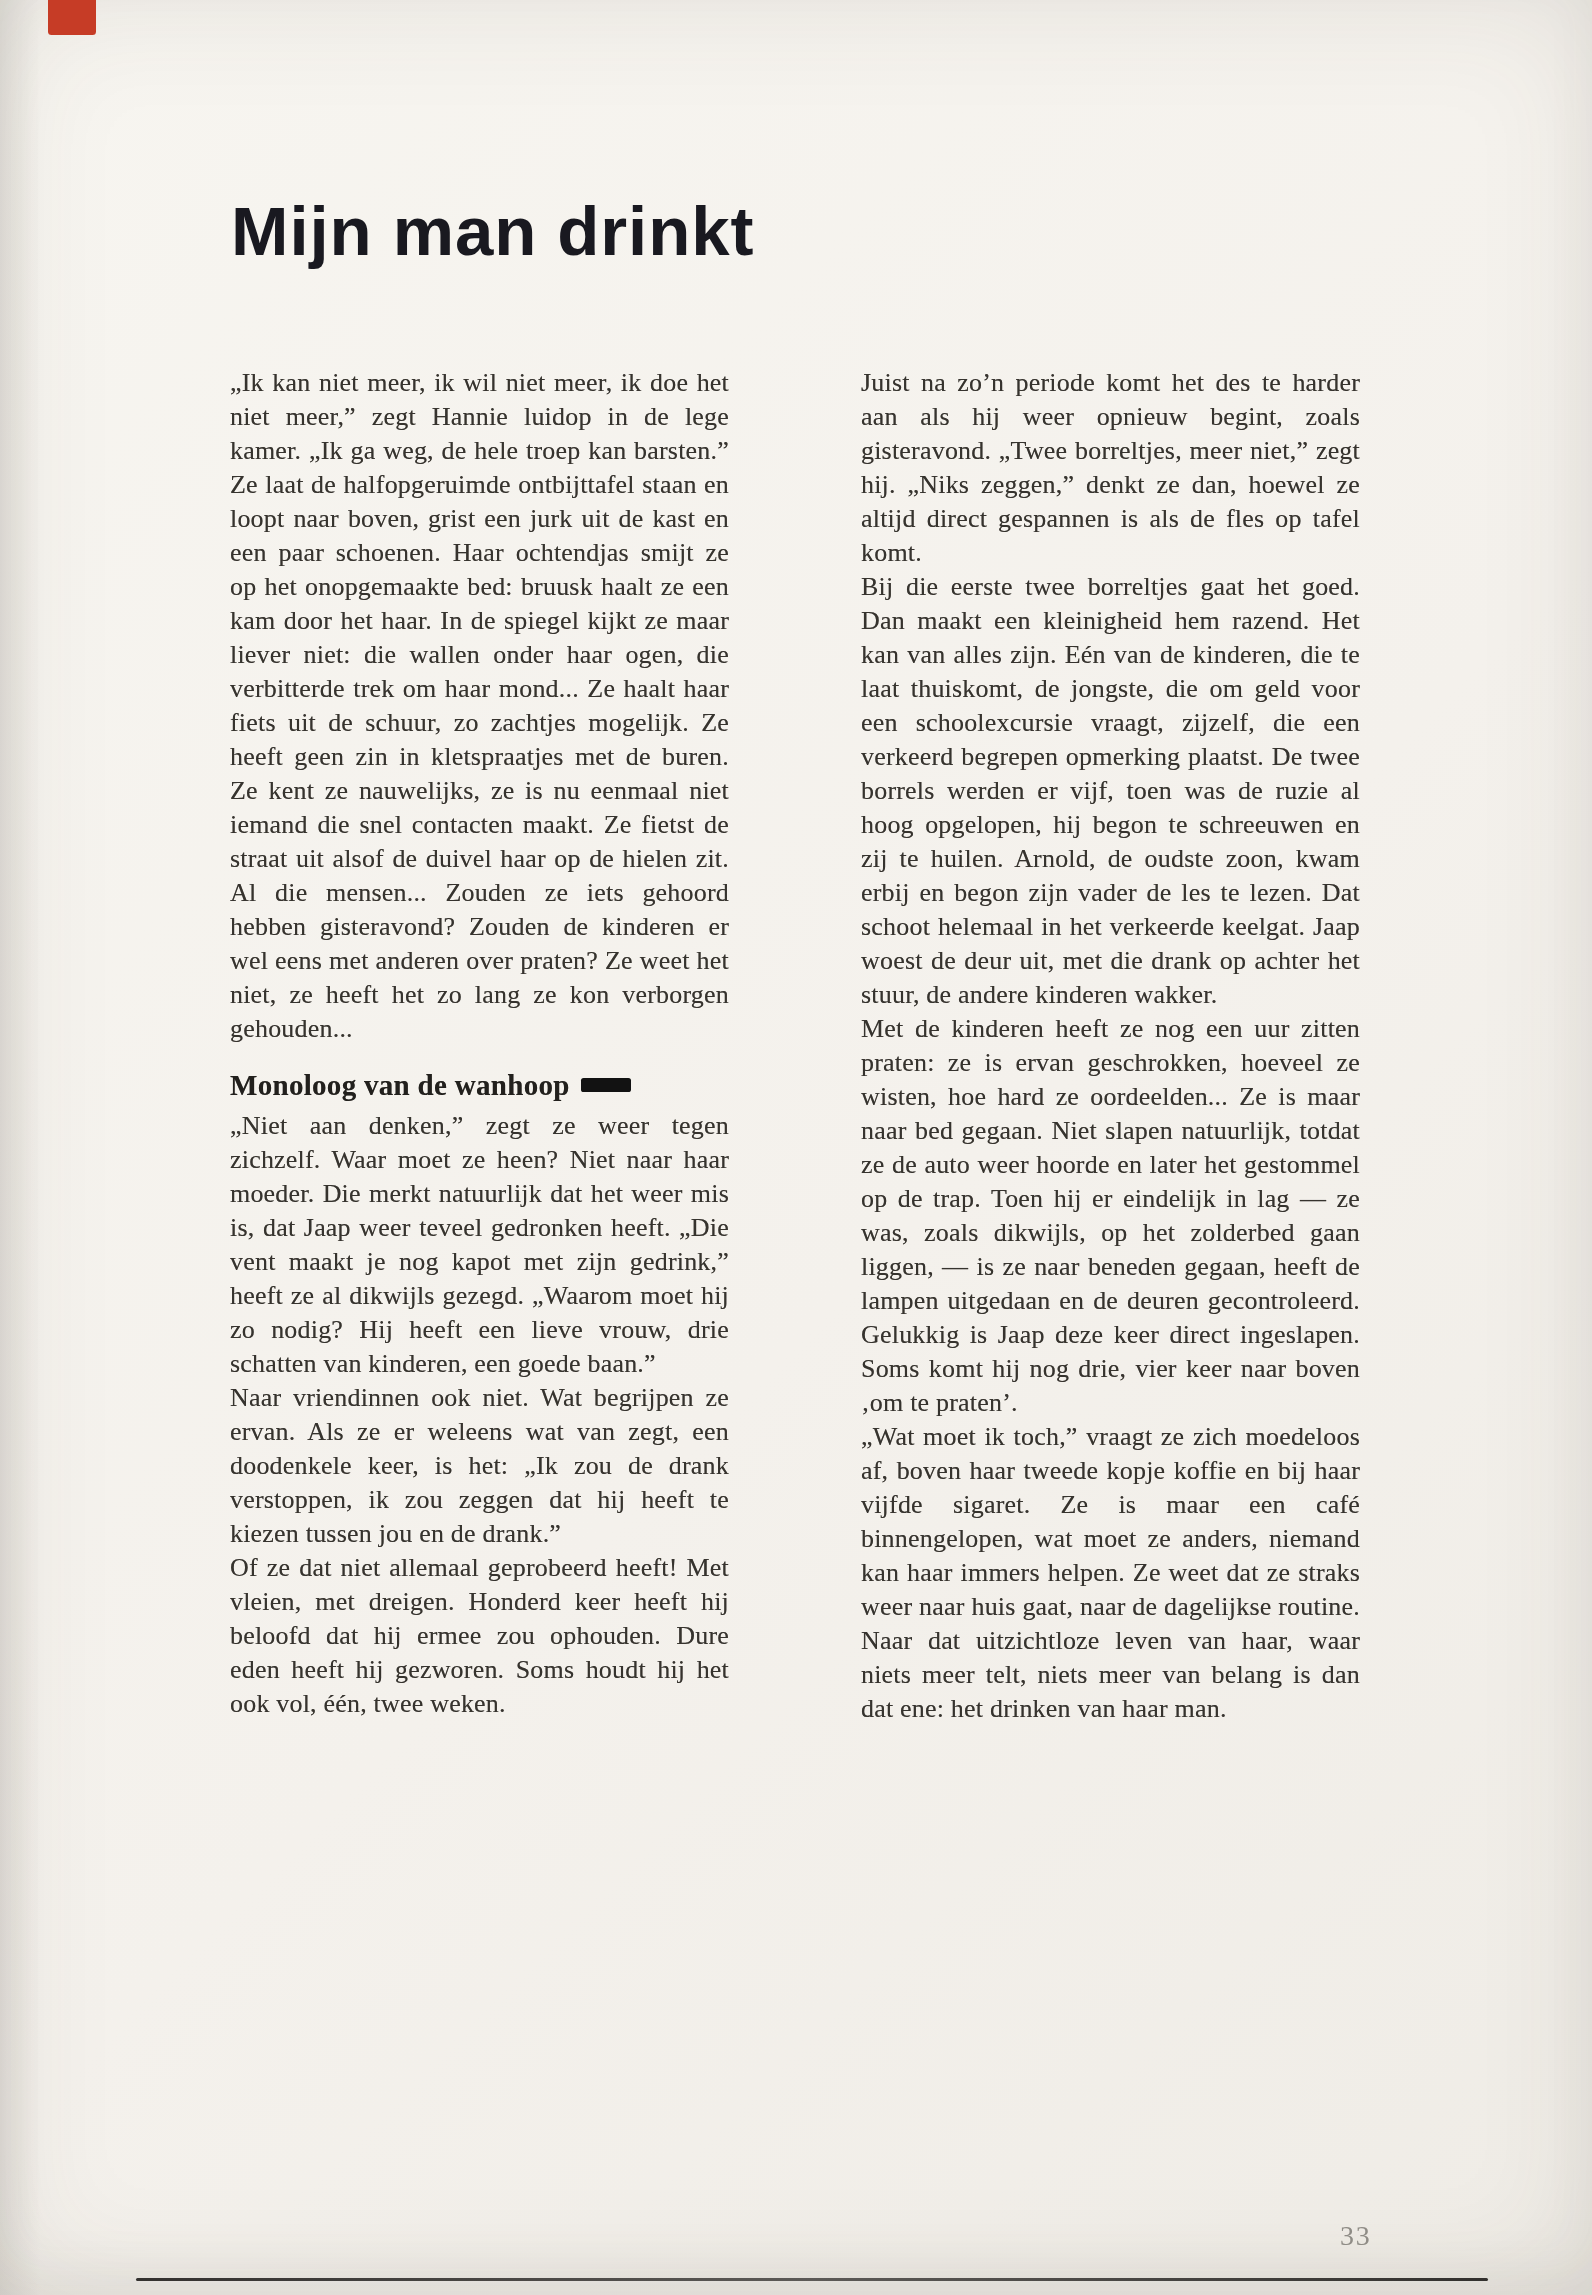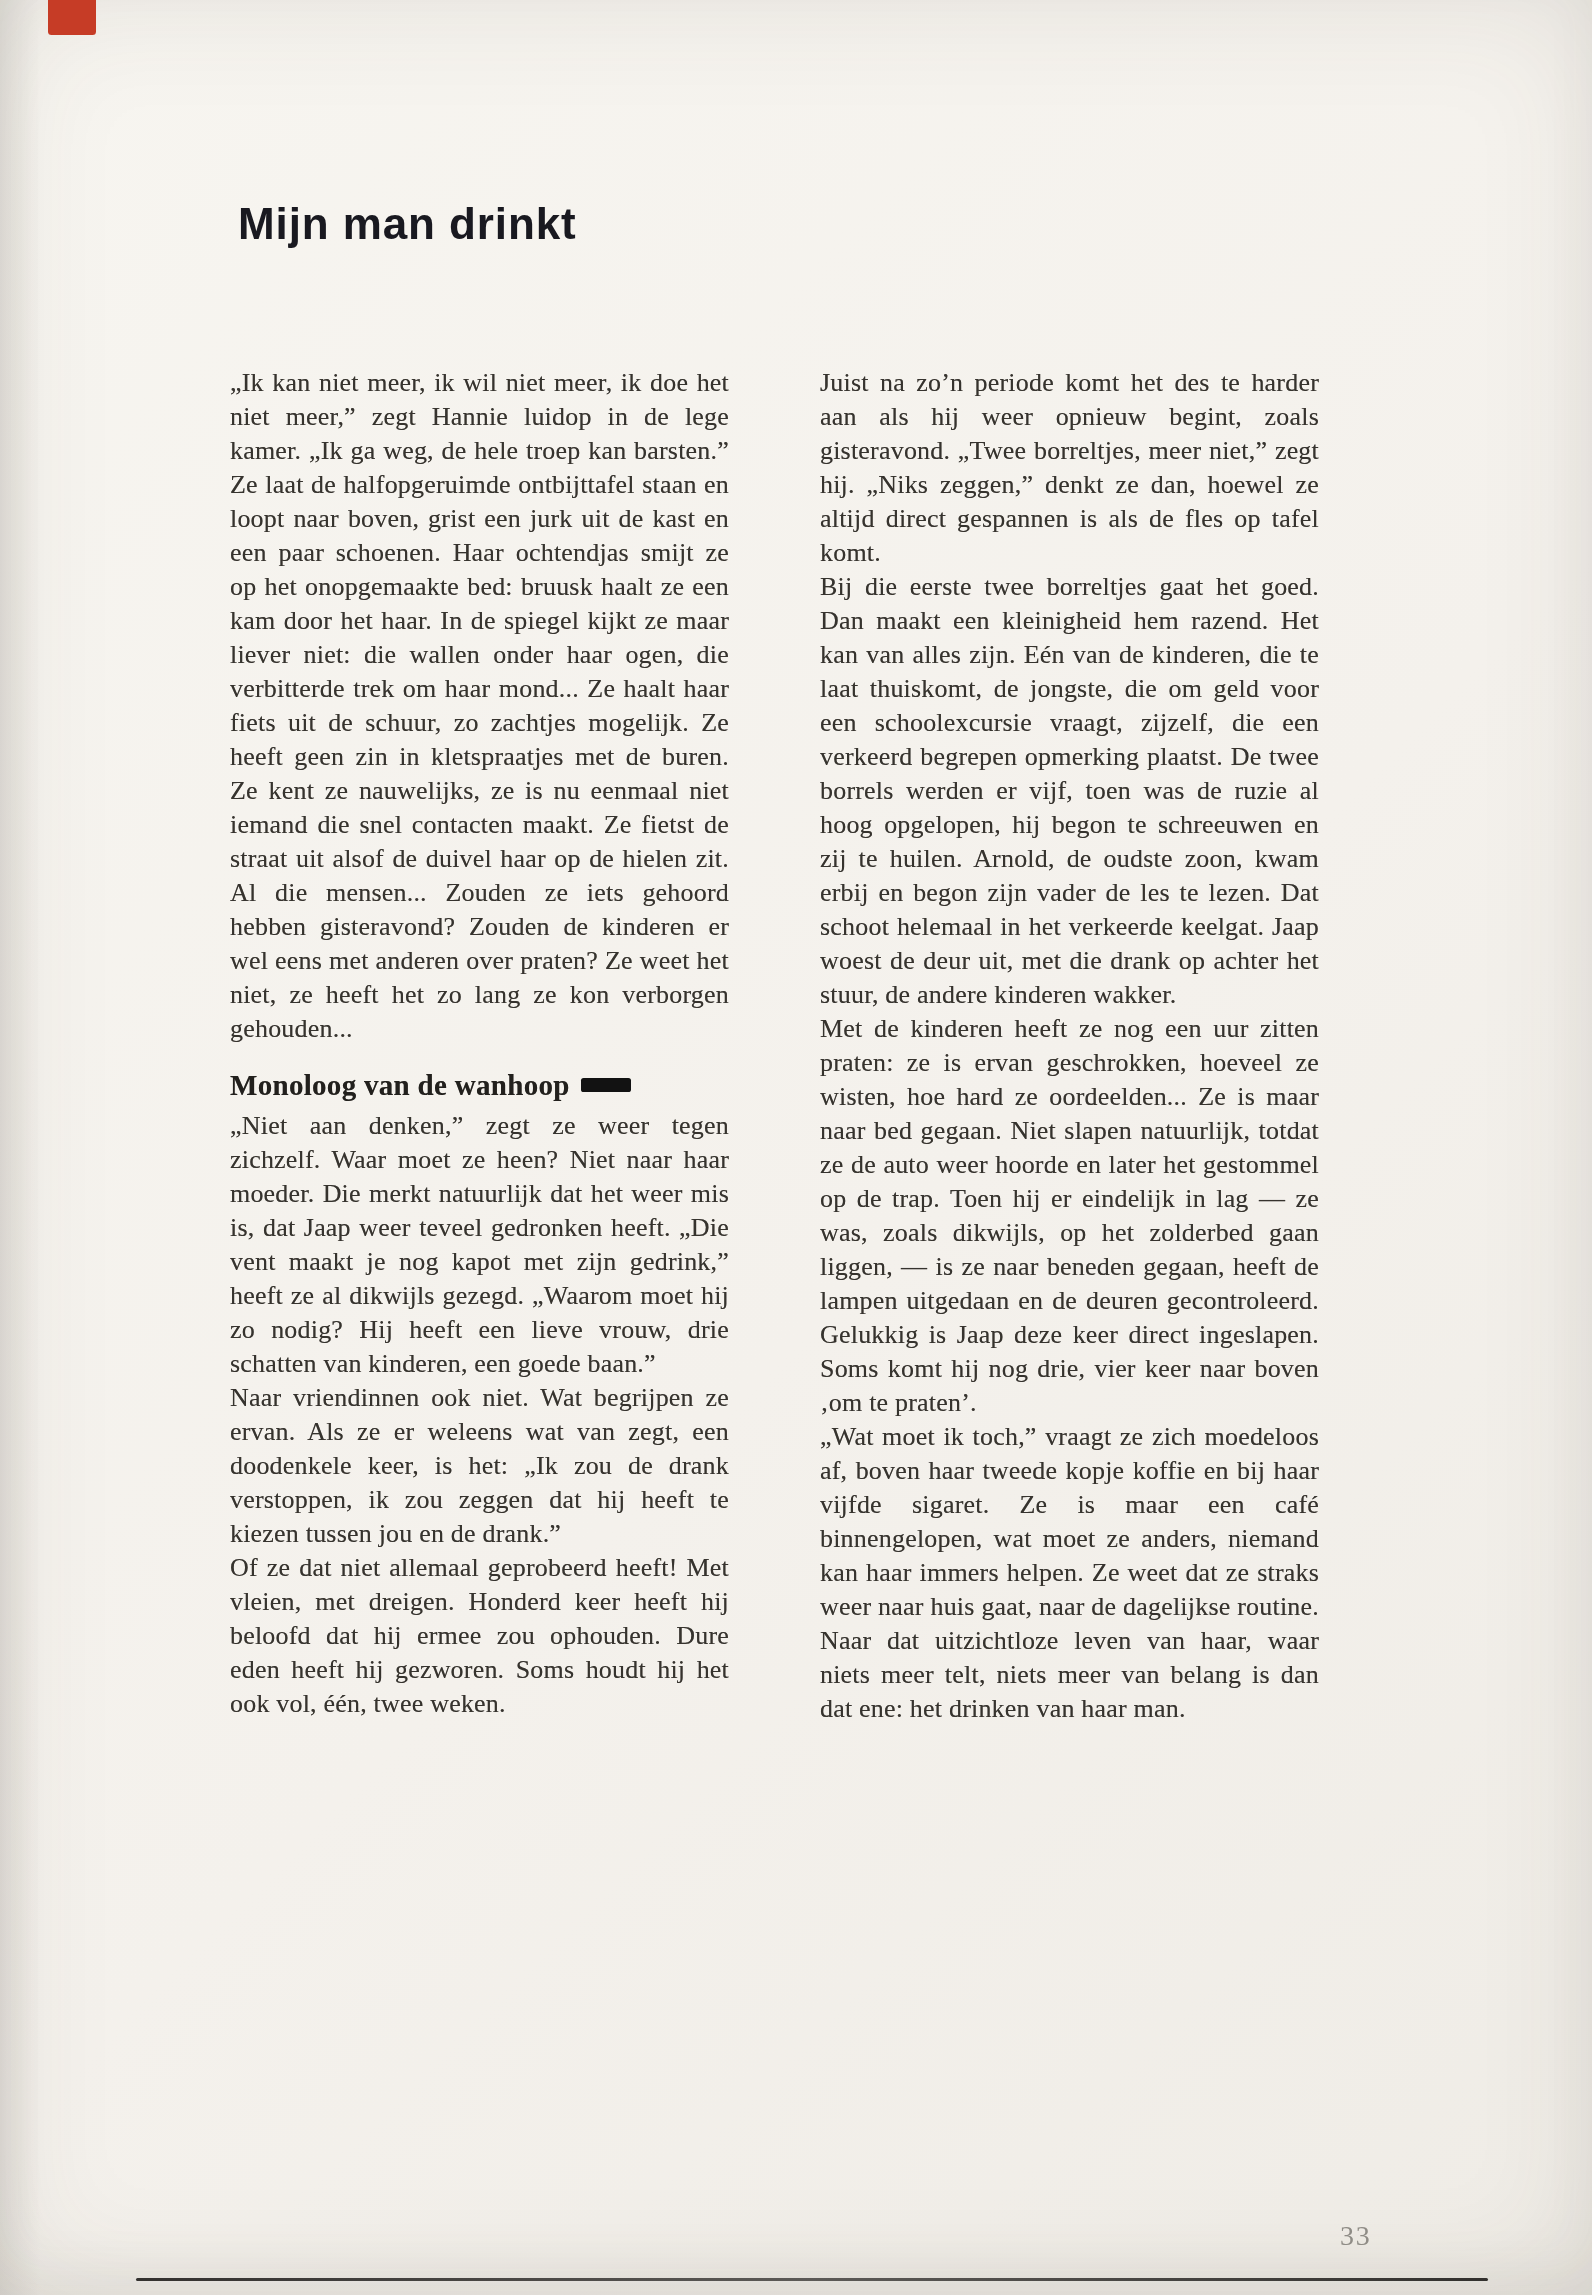--- a/index.html
+++ b/index.html
@@ -25,39 +25,39 @@
     top: 0;
     width: 48px;
     height: 35px;
     background: #c63c26;
     border-radius: 0 0 3.5px 3.5px;
   }
   h1.title {
     position: absolute;
     left: 227px;
     top: 188px;
-    margin: 11px;
+    margin: 4px;
     font-family: "Liberation Sans", sans-serif;
     font-weight: 700;
-    font-size: 44px;
+    font-size: 69px;
     letter-spacing: 0.9px;
     color: #191920;
   }
   .col {
     position: absolute;
     top: 366px;
     width: 499px;
     text-align: justify;
     font-size: 26px;
     line-height: 34px;
     letter-spacing: 0.2px;
     text-shadow: 0 0 0.5px rgba(40,36,30,0.45);
   }
   .col-left  { left: 230px; }
-  .col-right { left: 820px; font-family: Liberation Serif, serif; }
+  .col-right { left: 861px; font-family: Liberation Serif, serif; }
   .col p { margin: 0; }
   h2.subheading {
     margin: 22.4px 0 7px 0;
     font-family: "Liberation Serif", serif;
     font-weight: 700;
     font-size: 29px;
     letter-spacing: 0.3px;
     color: #22201d;
     display: flex;
     align-items: center;

